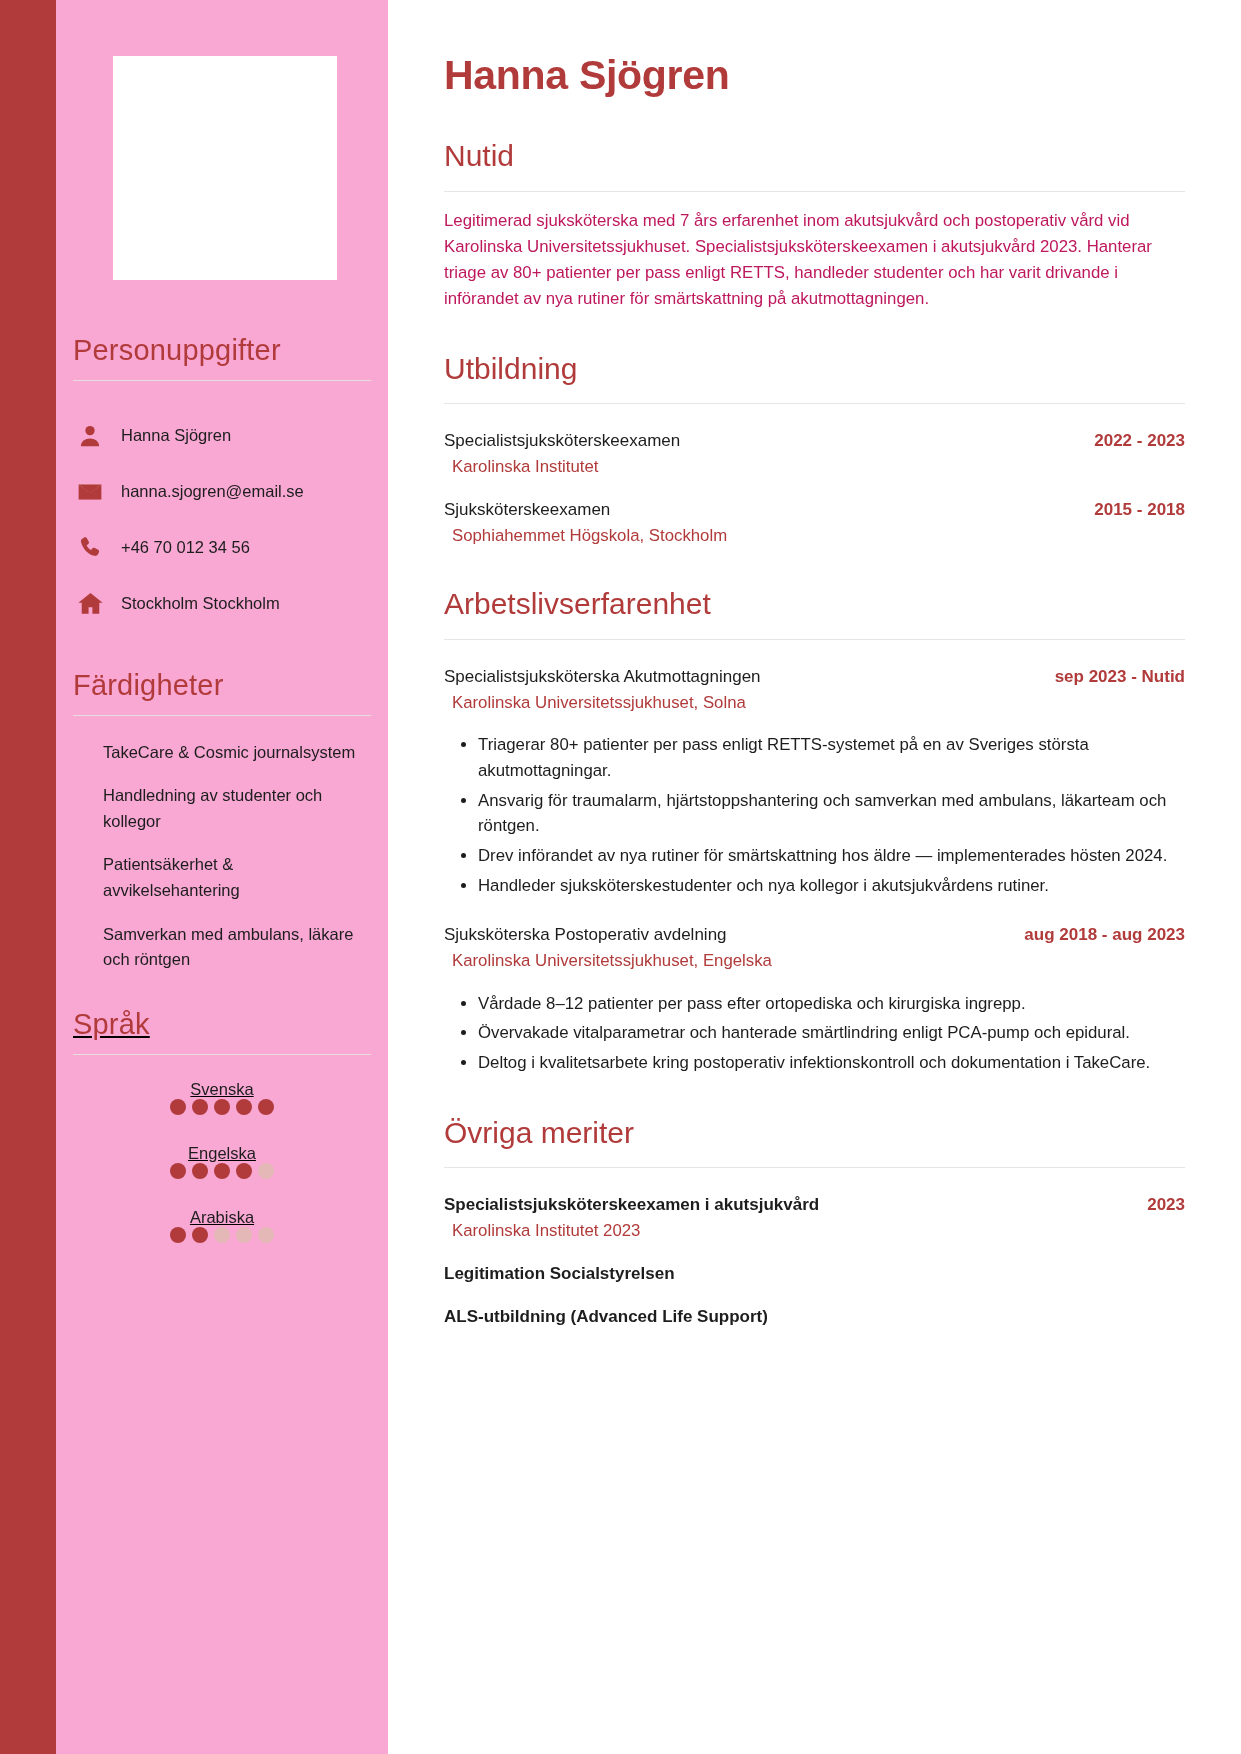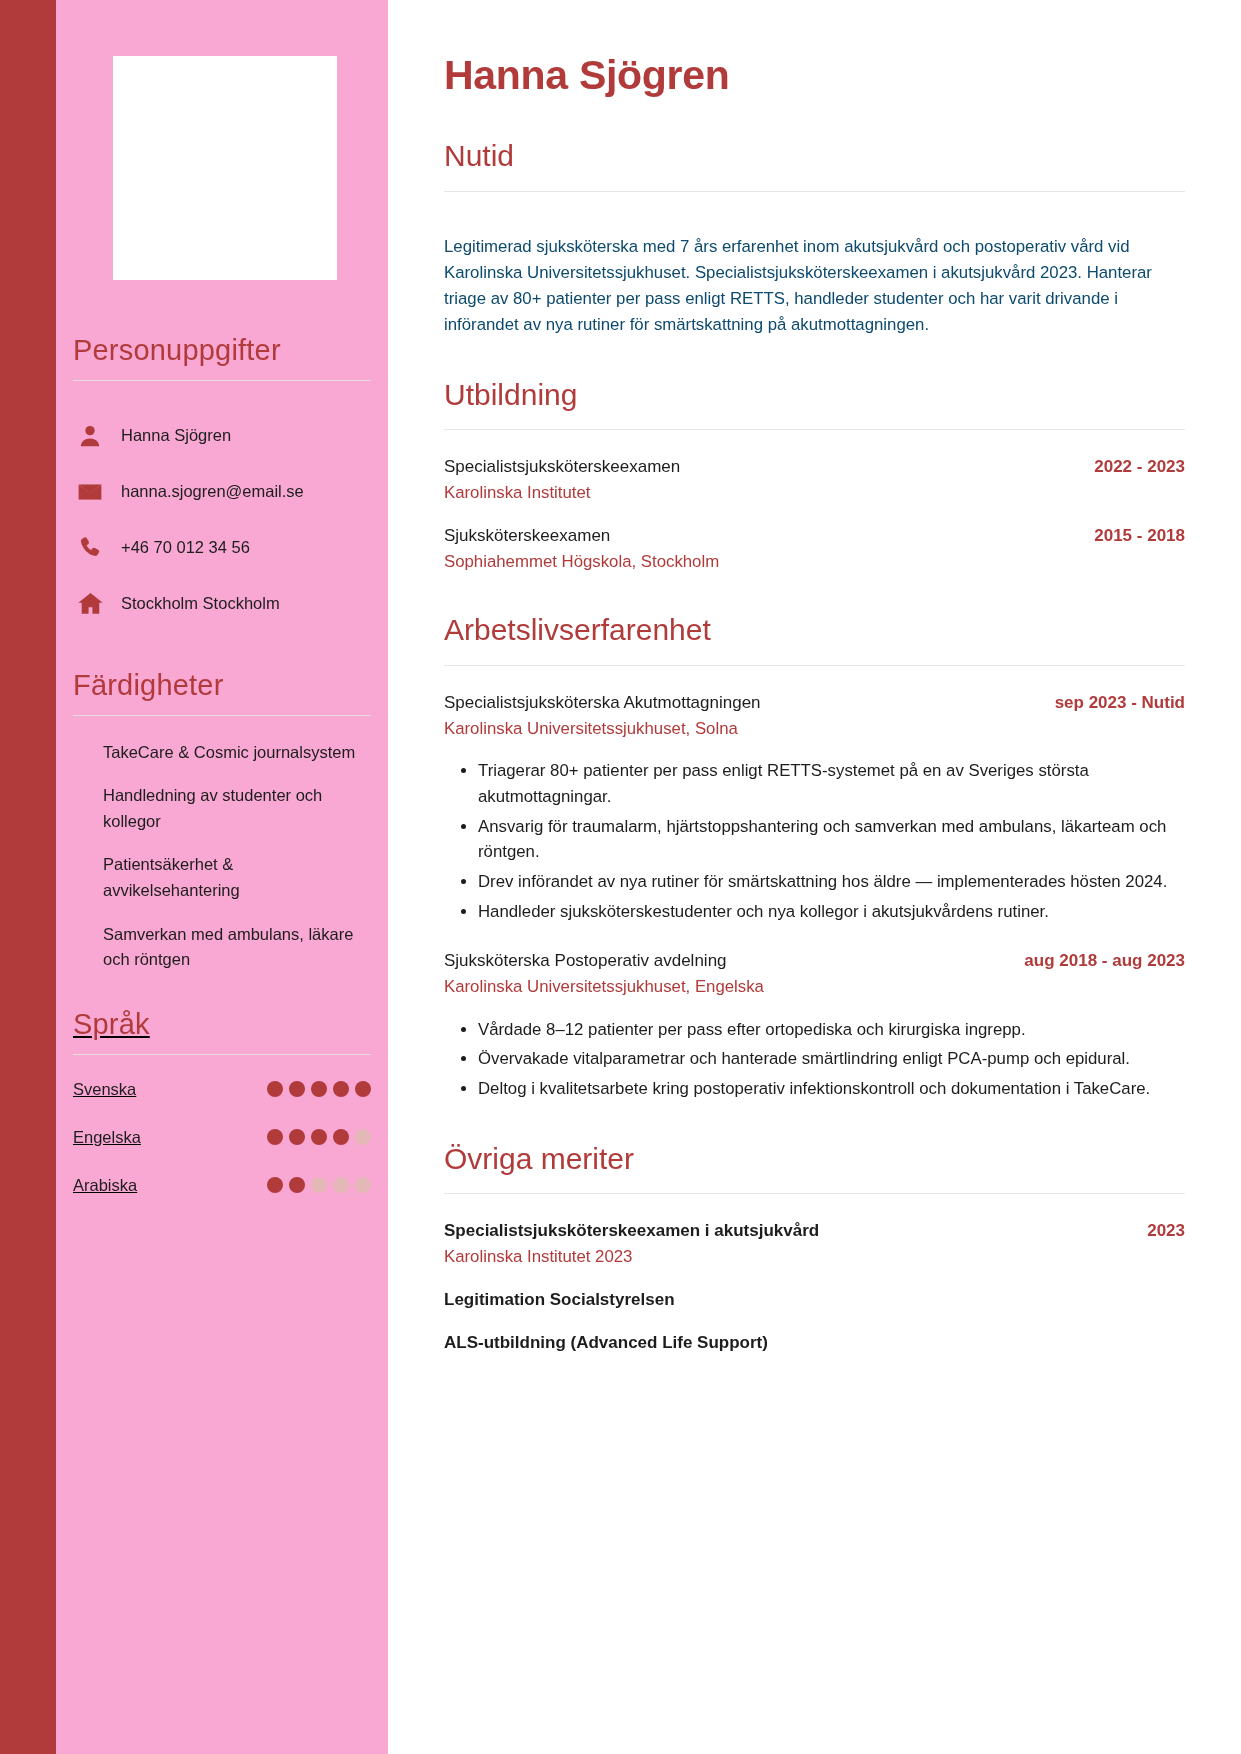--- a/index.html
+++ b/index.html
@@ -85,22 +85,22 @@
     color: #1d1d1d;
     line-height: 1.55;
     margin: 0 17px 18px 17px;
   }
 
   .sec-lang { margin-top: 36px; text-decoration: underline; }
   .lang-list { margin-top: 25px; }
   .lang-row {
     display: flex;
     align-items: center;
-    justify-content: space-between;
     margin: 0 17px 29px 17px;
+    flex-direction: column;
   }
   .lang-name {
     font-size: 16.5px;
     color: #1d1d1d;
   }
   .dots { display: flex; gap: 6px; }
   .dot {
     width: 16px; height: 16px;
     border-radius: 50%;
     background: #e4b8b6;
@@ -128,23 +128,23 @@
     font-weight: 400;
     line-height: 1.15;
   }
   .main-rule {
     height: 1px;
     background: #e9e5e4;
     margin-top: 17px;
   }
   .profile-text {
     font-size: 16.8px;
-    color: #0c4a6e;
+    color: #be185d;
     line-height: 1.55;
-    margin-top: 42px;
+    margin-top: 16px;
   }
   .sec-gap { margin-top: 40px; }
 
   .entry { margin-top: 26px; }
   .entry-head {
     display: flex;
     justify-content: space-between;
     align-items: flex-start;
     gap: 20px;
   }
@@ -160,20 +160,21 @@
     color: #b13a3a;
     white-space: nowrap;
     line-height: 1.35;
     flex: 0 0 auto;
   }
   .entry-sub {
     font-size: 16.8px;
     color: #b13a3a;
     line-height: 1.4;
     margin-top: 2px;
+    margin-left: 8px;
   }
   .entry-bullets {
     margin: 18px 0 0 0;
     padding-left: 34px;
   }
   .entry-bullets li {
     font-size: 16.8px;
     color: #1d1d1d;
     line-height: 1.53;
     margin-bottom: 4px;

